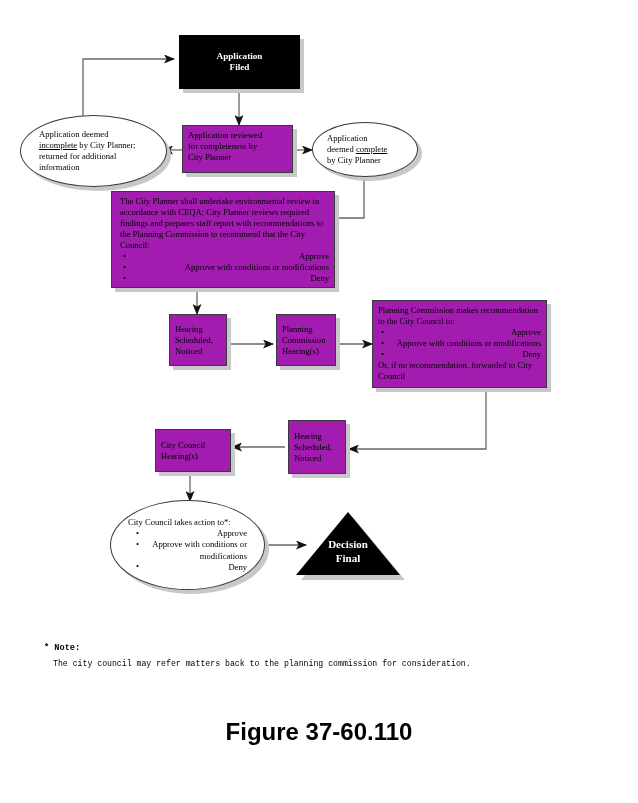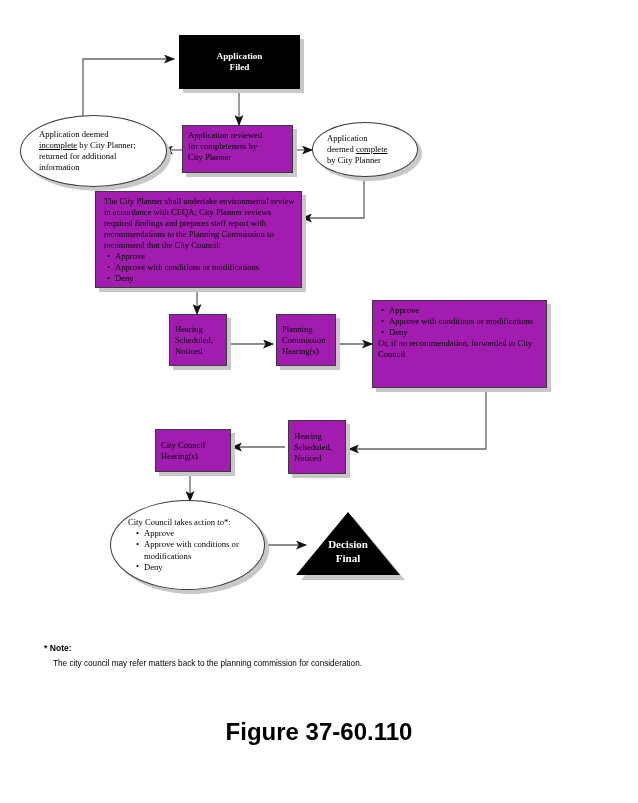--- a/index.html
+++ b/index.html
@@ -90,20 +90,21 @@
   }
   .ul { text-decoration: underline; }
   ul.bl {
     margin: 0;
     padding: 0 0 0 11px;
     list-style: none;
   }
   ul.bl li {
     position: relative;
     padding-left: 0;
+    text-align: right;
   }
   ul.bl li::before {
     content: "\2022";
     position: absolute;
     left: -8px;
     top: -0.5px;
   }
   
   .tri-wrap { position: absolute; }
   .tri-shadow, .tri-face {
@@ -129,21 +130,21 @@
     font-weight: bold;
     font-size: 11px;
     line-height: 1.25;
   }
   
   .note-block {
     position: absolute;
     left: 44px;
     top: 643px;
     width: 470px;
-    font-family: Liberation Sans, sans-serif;
+    font-family: Liberation Mono, monospace;
   }
   .note-title {
     font-size: 8.6px;
     font-weight: bold;
     color: #000;
     margin-bottom: 6px;
   }
   .note-text {
     font-size: 8.2px;
     color: #000;
@@ -228,21 +229,21 @@
   <div class="ellipse-wrap" style="left:312px; top:122px; width:106px; height:55px;">
     <div class="shadow"></div>
     <div class="face"></div>
     <div class="etext" style="padding:0 15px;">
       <div>Application</div>
       <div><span>deemed </span><span class="ul">complete</span></div>
       <div>by City Planner</div>
     </div>
   </div>
 
-  <div class="node box" style="left:95px; top:191px; width:207px; height:97px;padding-left:8px;">
+  <div class="node box" style="left:111px; top:191px; width:224px; height:97px;padding-left:8px;">
     <div>The City Planner shall undertake environmental review in accordance with CEQA;  City Planner reviews required findings and prepares staff report with recommendations to the Planning Commission to recommend that the City Council:</div>
     <ul class="bl">
       <li>Approve</li>
       <li>Approve with conditions or modifications</li>
       <li>Deny</li>
     </ul>
   </div>
 
   <div class="node box" style="left:169px; top:314px; width:58px; height:52px; display:flex; flex-direction:column; justify-content:center;">
     <div>Hearing</div>
@@ -250,20 +251,21 @@
     <div>Noticed</div>
   </div>
 
   <div class="node box" style="left:276px; top:314px; width:60px; height:52px; display:flex; flex-direction:column; justify-content:center;">
     <div>Planning</div>
     <div>Commission</div>
     <div>Hearing(s)</div>
   </div>
 
   <div class="node box" style="left:372px; top:300px; width:175px; height:88px;">
+    <div>Planning Commission makes recommendation to the City Council to:</div>
     <ul class="bl">
       <li>Approve</li>
       <li>Approve with conditions or modifications</li>
       <li>Deny</li>
     </ul>
     <div>Or, if no recommendation, forwarded to City Council</div>
   </div>
 
   <div class="node box" style="left:288px; top:420px; width:58px; height:54px; display:flex; flex-direction:column; justify-content:center;">
     <div>Hearing</div>

